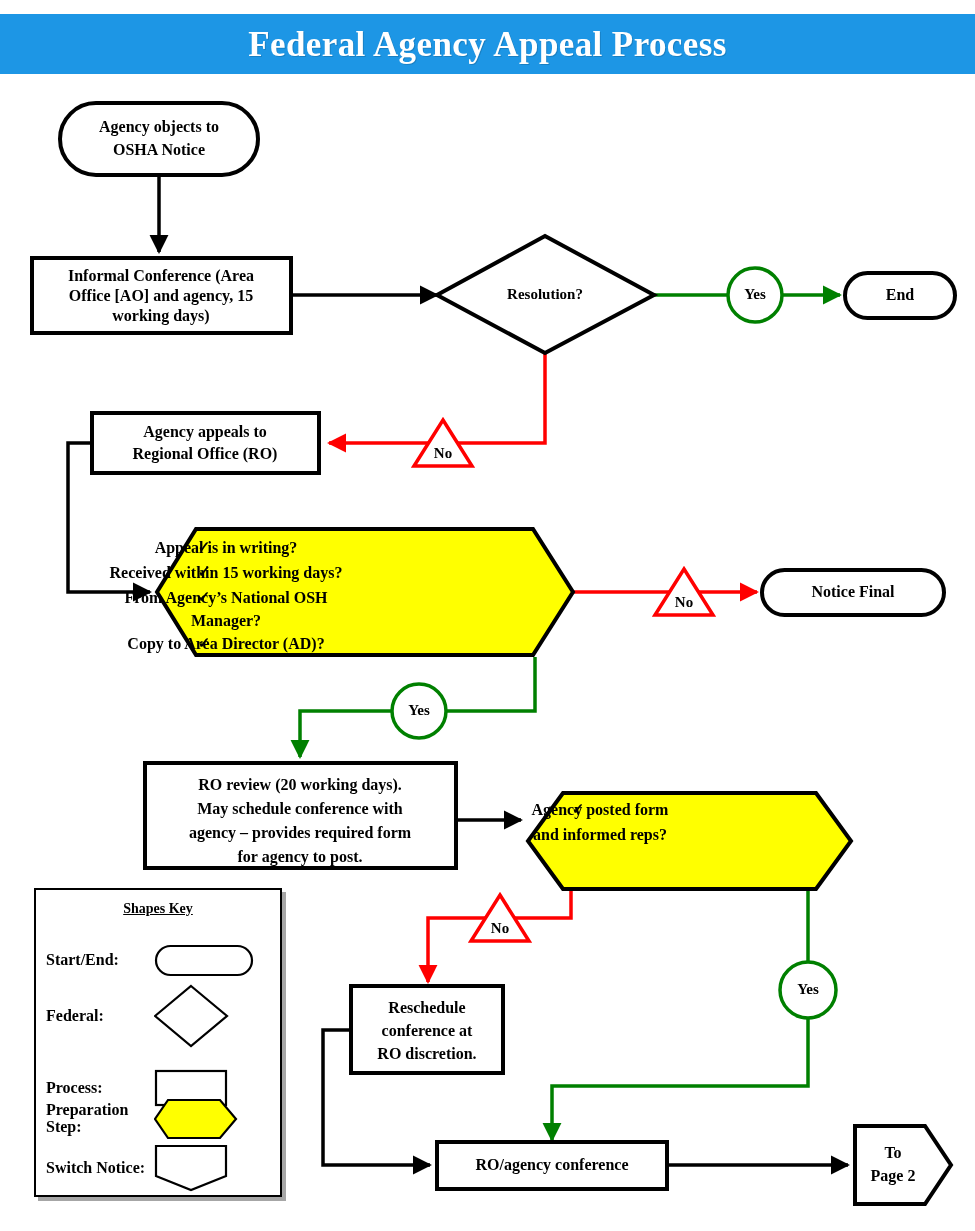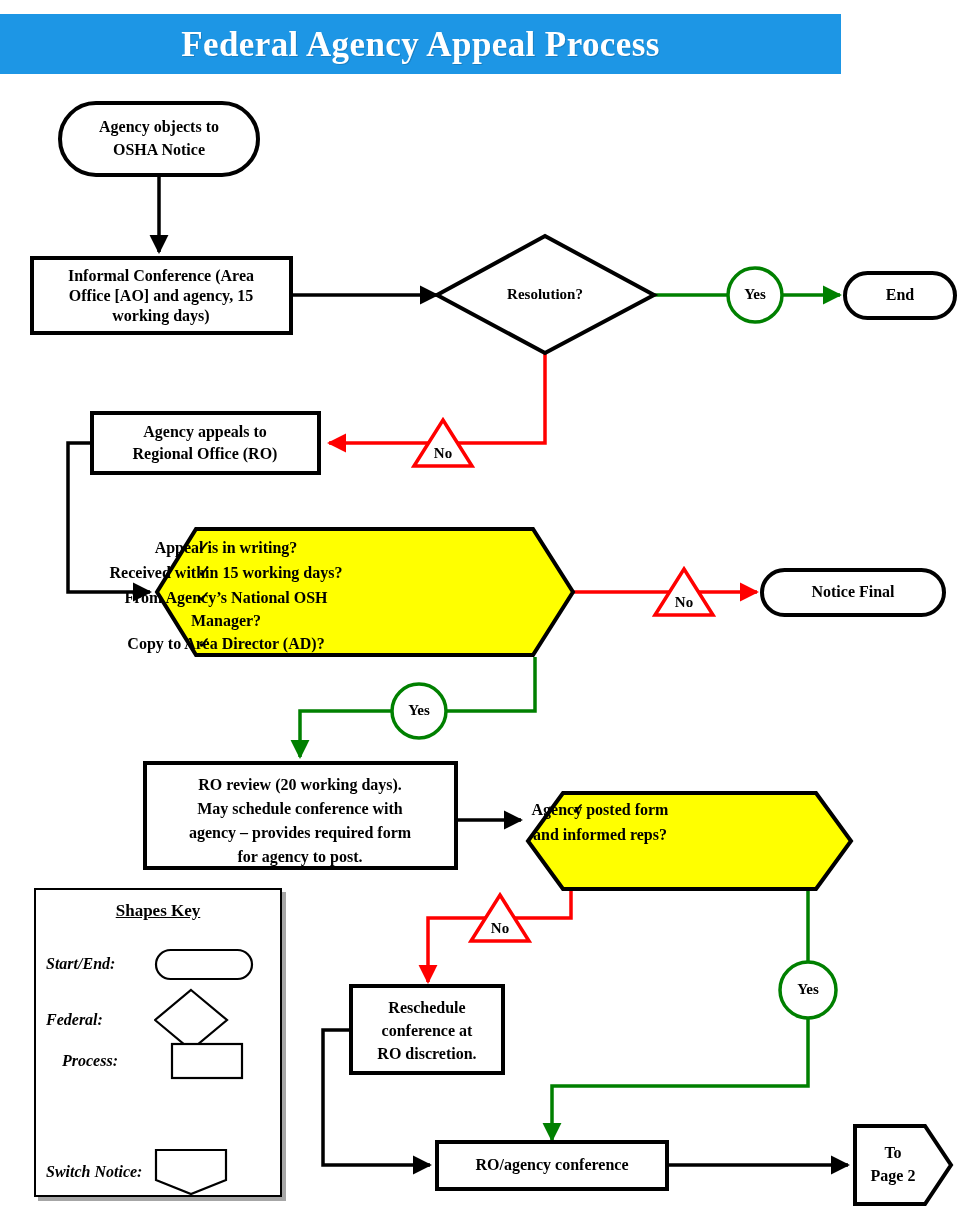--- a/index.html
+++ b/index.html
@@ -1,21 +1,21 @@
 <!DOCTYPE html>
 <html><head>
 <meta charset="utf-8">
 <style>
   html,body{margin:0;padding:0;background:#ffffff;}
   body{width:975px;height:1231px;font-family:"Liberation Serif",serif;}
   #page{position:relative;width:975px;height:1231px;overflow:hidden;background:#fff;}
 
   
   .title-bar{
-    position:absolute;left:0;top:14px;width:841px;height:60px;
+    position:absolute;left:0;top:14px;width:975px;height:60px;
     background:#1d96e5;display:flex;align-items:center;justify-content:center;
   }
   .title-bar .title-text{
     color:#ffffff;font-family:"Liberation Serif",serif;font-weight:bold;
     font-size:35px;letter-spacing:0.4px;line-height:1;
     text-shadow:1px 1px 0 rgba(0,0,0,0.15);
   }
 
   
   #flow{position:absolute;left:0;top:0;width:975px;height:1231px;}
@@ -31,30 +31,30 @@
 
   
   .legend-box{
     position:absolute;left:34px;top:888px;width:248px;height:309px;
     background:#ffffff;border:2px solid #000;
     box-shadow:4px 4px 0 rgba(0,0,0,0.35);
     box-sizing:border-box;
   }
   .legend-title{
     text-align:center;font-family:"Liberation Serif",serif;font-weight:bold;
-    font-size:17px;text-decoration:underline;margin-top:11px;color:#000;
+    font-size:14px;text-decoration:underline;margin-top:11px;color:#000;
   }
   .legend-rows{position:relative;width:100%;height:255px;margin-top:4px;}
   .legend-row{
     position:absolute;left:0;width:100%;display:flex;align-items:center;
   }
   .legend-label{
     width:118px;padding-left:10px;box-sizing:border-box;
     font-family:"Liberation Serif",serif;font-weight:bold;font-size:16px;
-    color:#000;line-height:1.05;font-style:italic;
+    color:#000;line-height:1.05;
   }
   .legend-shape{flex:1;display:flex;align-items:center;justify-content:flex-start;}
 </style>
 </head>
 <body>
 
 <div id="page">
 
   <div class="title-bar">
     <div class="title-text">Federal Agency Appeal Process</div>
@@ -230,29 +230,40 @@
 
       <div class="legend-row" style="top:62px;height:66px;">
         <div class="legend-label">Federal:</div>
         <div class="legend-shape">
           <svg width="100" height="66" viewBox="0 0 100 66">
             <polygon points="37,3 73,33 37,63 1,33" fill="#fff" stroke="#000" stroke-width="2.2"></polygon>
           </svg>
         </div>
       </div>
 
-      <div class="legend-row" style="top:113px;height:46px;padding-left:16px;">
+      <div class="legend-row" style="top:144px;height:46px;">
         <div class="legend-label">Process:</div>
         <div class="legend-shape">
           <svg width="100" height="42" viewBox="0 0 100 42">
             <rect x="2" y="4" width="70" height="34" fill="#fff" stroke="#000" stroke-width="2.2"></rect>
           </svg>
         </div>
       </div>
 
+      <div class="legend-row" style="top:174px;height:48px;">
+        <div class="legend-label">
+          <div>Preparation</div>
+          <div>Step:</div>
+        </div>
+        <div class="legend-shape">
+          <svg width="100" height="46" viewBox="0 0 100 46">
+            <polygon points="14,4 66,4 82,23 66,42 14,42 1,23" fill="#ffff00" stroke="#000" stroke-width="2.2"></polygon>
+          </svg>
+        </div>
+      </div>
 
       <div class="legend-row" style="top:222px;height:50px;">
         <div class="legend-label">Switch Notice:</div>
         <div class="legend-shape">
           <svg width="100" height="50" viewBox="0 0 100 50">
             <polygon points="2,3 72,3 72,33 37,47 2,33" fill="#fff" stroke="#000" stroke-width="2.2"></polygon>
           </svg>
         </div>
       </div>
 

